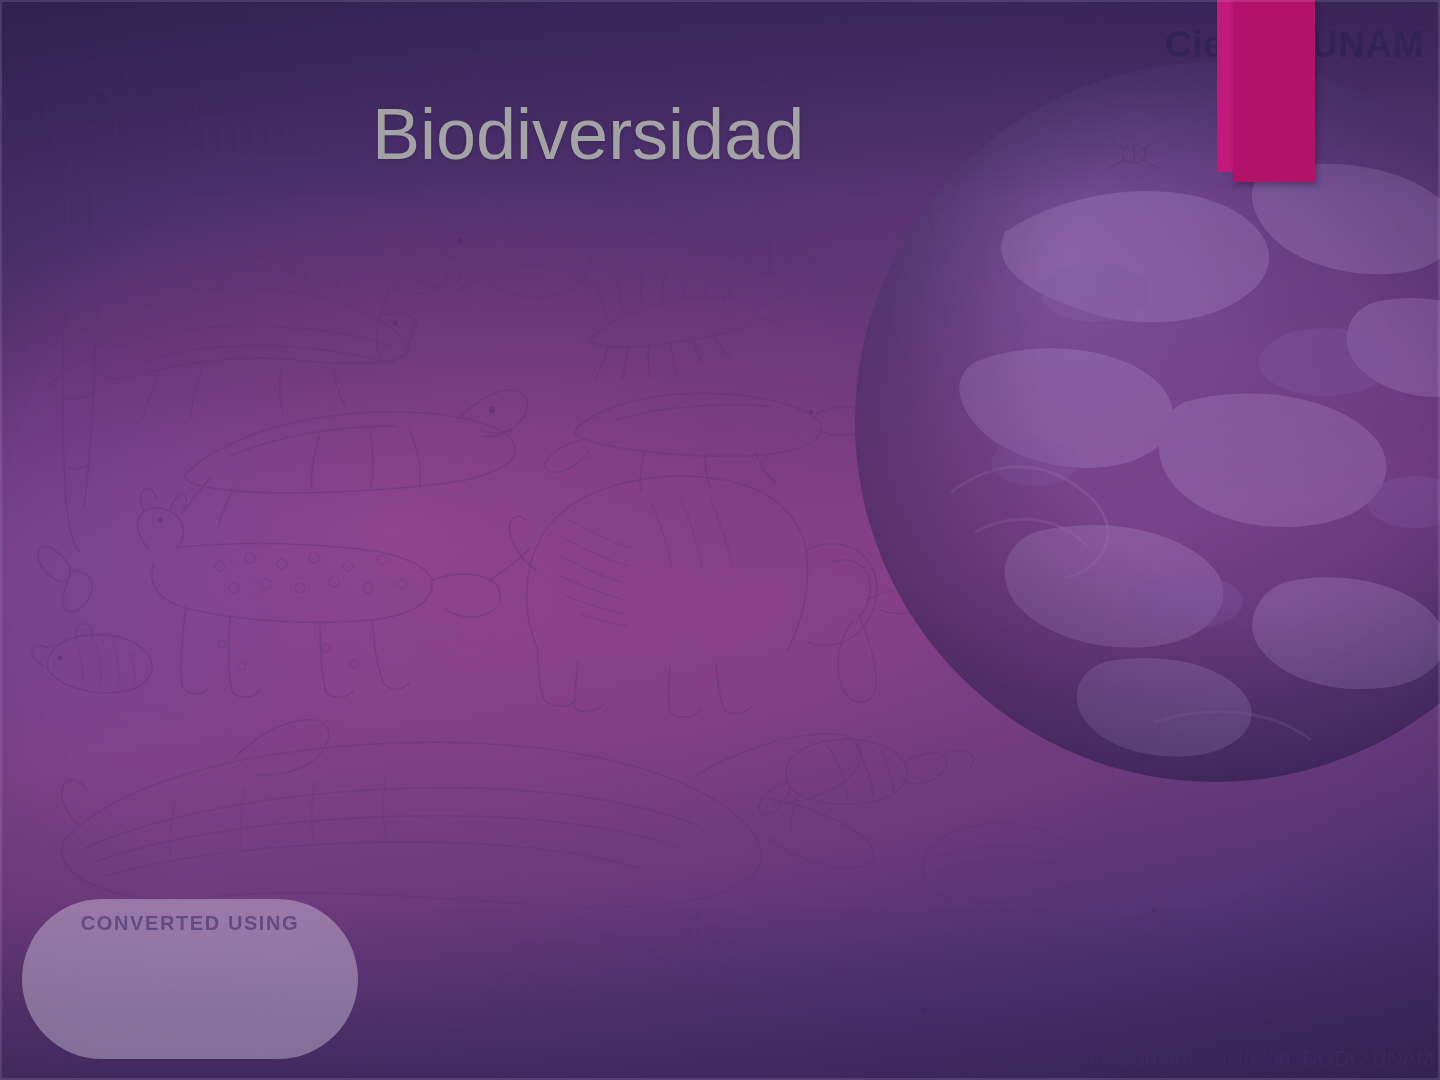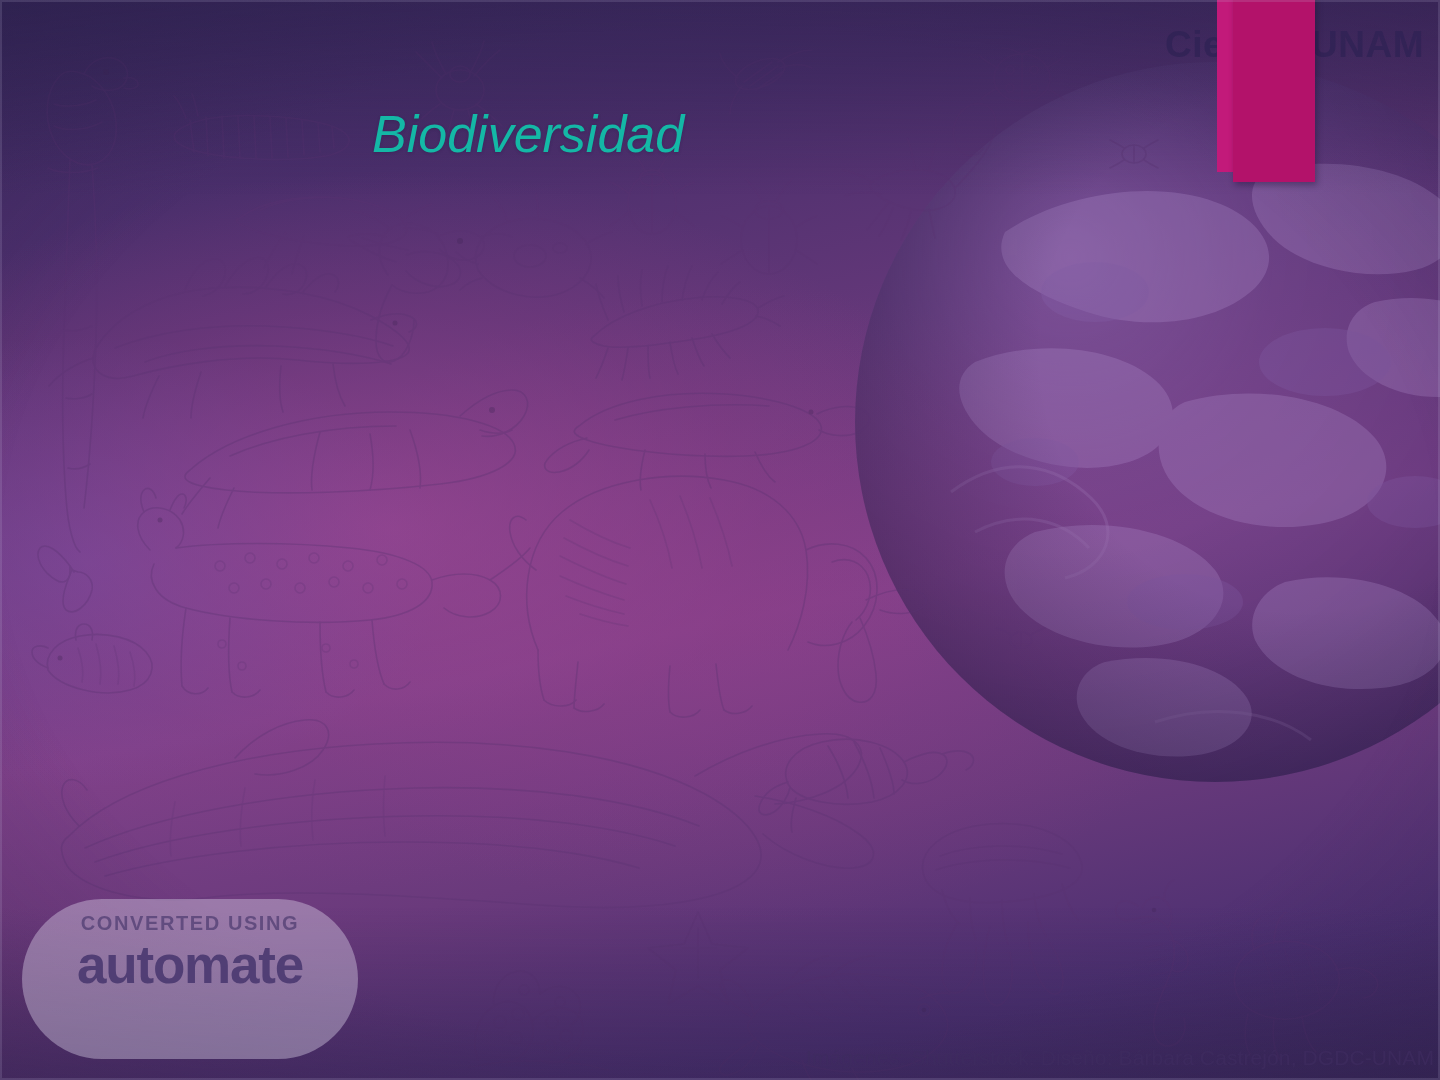--- a/index.html
+++ b/index.html
@@ -100,28 +100,27 @@
   
   .title {
     position: absolute;
     left: 372px;
     top: 93px;
     width: 500px;
     height: 82px;
     overflow: hidden;
   }
   .title-text {
-    font-size: 52px;
+    font-size: 72px;
     line-height: 82px;
-    color: #14b8a6;
+    color: #a3a3a3;
     letter-spacing: 0px;
     white-space: nowrap;
     font-weight: 400;
     text-shadow: 0 1px 3px rgba(40, 24, 64, 0.30);
-    font-style: italic;
   }
 
   
   .brand {
     position: absolute;
     right: 16px;
     top: 24px;
     font-size: 37px;
     font-weight: 700;
     letter-spacing: 0.5px;
@@ -578,18 +577,17 @@
 
   <div class="title">
     <div class="title-text">Biodiversidad</div>
   </div>
 
   <div class="credit">Imágenes: Shutterstock. Diseño: Bárbara Castrejón, DGDC-UNAM</div>
 
   <div class="watermark">
     <div class="wm-inner">
       <div class="wm-kicker">CONVERTED USING</div>
-      <div class="wm-automate">automate</div>
     </div>
   </div>
 
   <div class="slide-border"></div>
 </div>
 
 </body></html>

